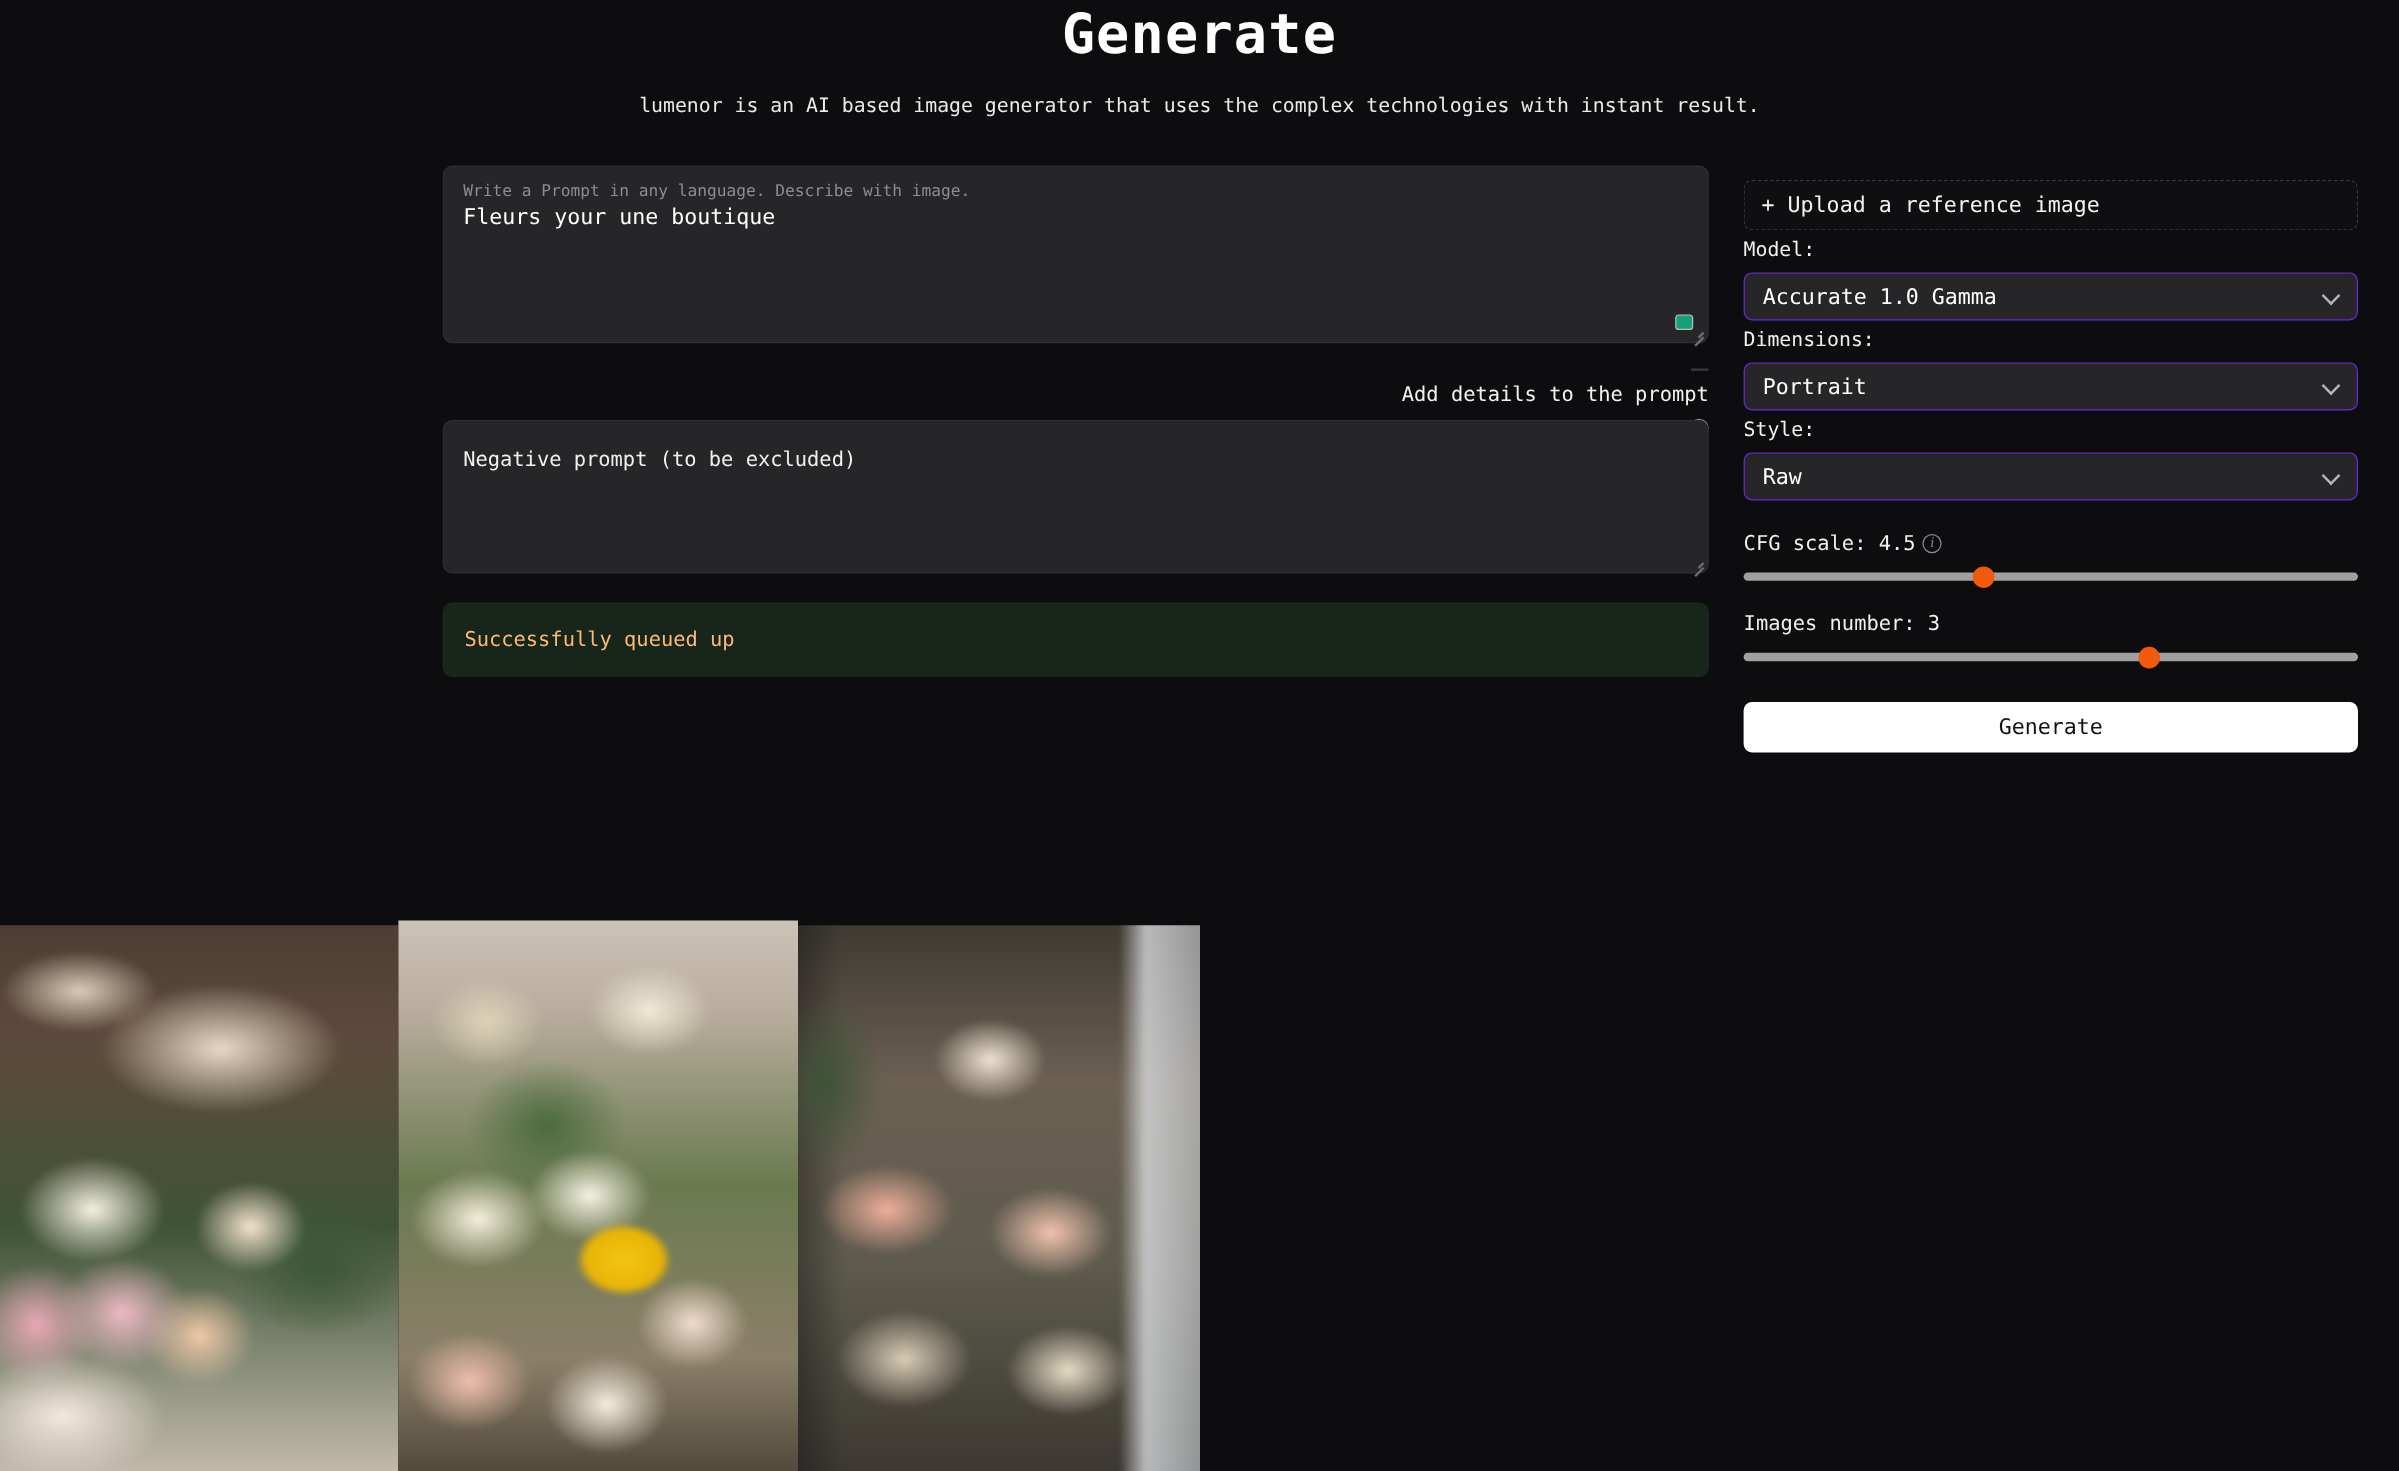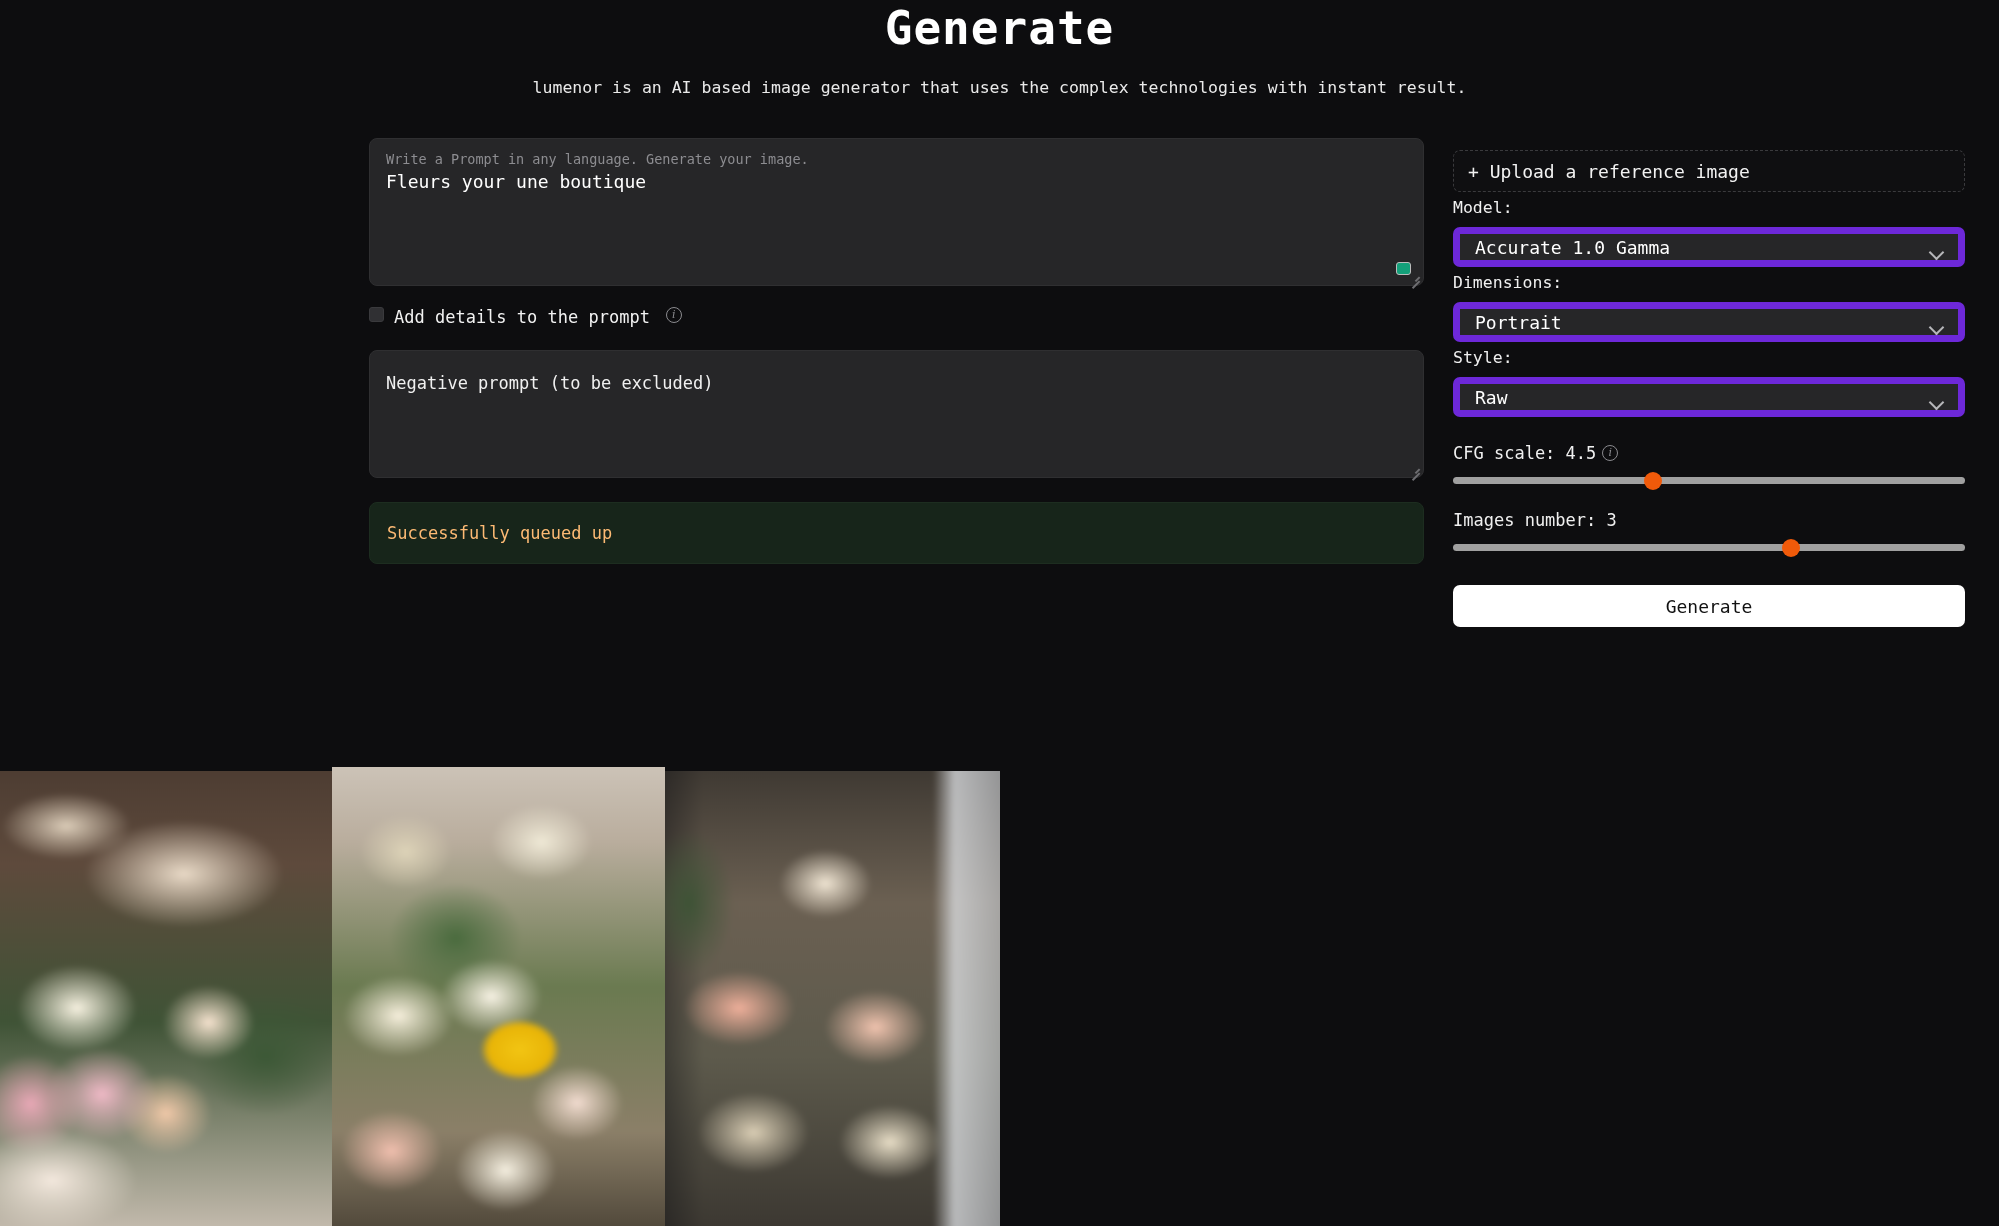--- a/index.html
+++ b/index.html
@@ -109,25 +109,26 @@
     height: 1.5px;
     transform: rotate(-45deg);
     transform-origin: right bottom;
   }
   .resize-grip i:nth-child(1) { bottom: 1px; width: 10px; }
   .resize-grip i:nth-child(2) { bottom: 5px; width: 6px; }
 
   
   .check-row {
     display: flex;
-    align-items: flex-start;
+    align-items: flex-end;
     gap: 10px;
     margin-top: 21px;
     margin-bottom: 21px;
     height: 22px;
+    flex-direction: column;
   }
   .checkbox {
     width: 15px;
     height: 15px;
     border-radius: 3px;
     background: #303033;
     border: 1px solid #3a3a3d;
   }
   .check-label {
     font-size: 17px;
@@ -182,21 +183,21 @@
     font-size: 16.5px;
     color: #f0f0f0;
     margin-top: 6px;
     margin-bottom: 10px;
   }
   .select {
     position: relative;
     width: 512px;
     height: 40px;
     background: #262628;
-    border: 7px solid #6d28d9;
+    border: 1px solid #6d28d9;
     border-radius: 7px;
     display: flex;
     align-items: center;
     padding-left: 15px;
     color: #ffffff;
     font-size: 18px;
   }
   .chev {
     position: absolute;
     right: 16px;
@@ -307,21 +308,21 @@
   <div class="header">
     <div class="title">Generate</div>
     <div class="subtitle">lumenor is an AI based image generator that uses the complex technologies with instant result.</div>
   </div>
 
   <div class="content">
 
     <div class="left-col">
 
       <div class="textarea-box prompt-box">
-        <div class="ta-hint">Write a Prompt in any language. Generate your image.</div>
+        <div class="ta-hint">Write a Prompt in any language. Describe with image.</div>
         <div class="ta-value">Fleurs your une boutique</div>
         <div class="green-chip"></div>
         <div class="resize-grip">
             <i></i>
             <i></i>
           </div>
       </div>
 
       <div class="check-row">
         <span class="checkbox"></span>

